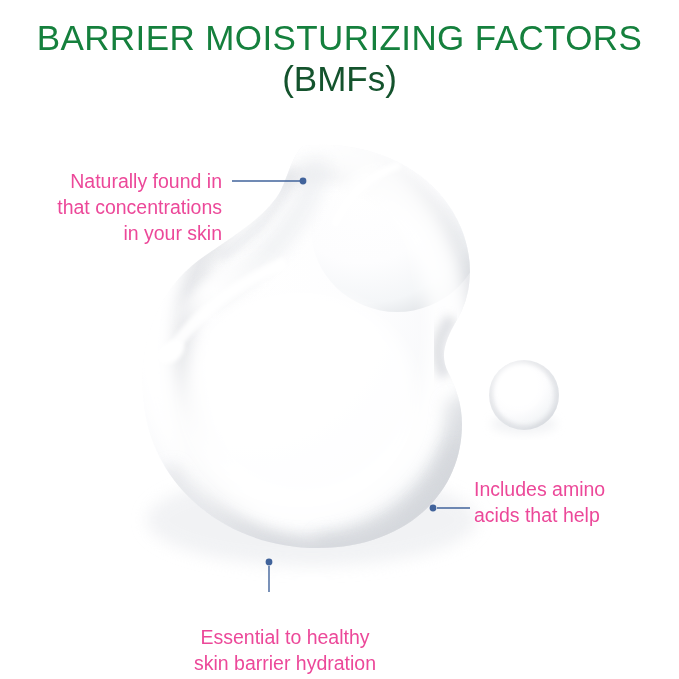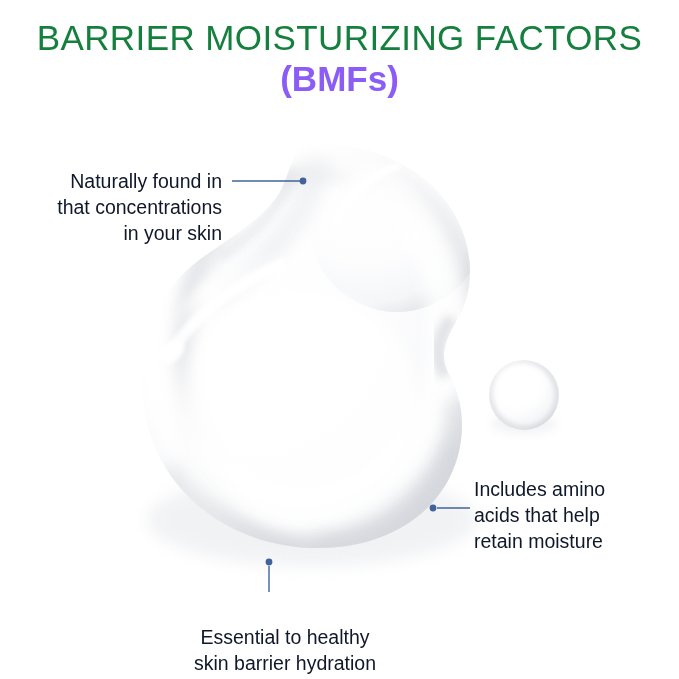--- a/index.html
+++ b/index.html
@@ -23,29 +23,29 @@
     line-height:40px;
     letter-spacing:0.4px;
     color:#15803d;
     font-weight:400;
     white-space:nowrap;
   }
   .title-line2{
     display:block;
     font-size:35px;
     line-height:41px;
-    color:#8b5cf6;
-    font-weight:700;
+    color:#14532d;
+    font-weight:400;
   }
 
   
   .art{position:absolute;left:0;top:0;width:679px;height:679px;}
 
   
-  .callout{position:absolute;color:#0f172a;font-size:19.5px;line-height:26px;}
+  .callout{position:absolute;color:#ec4899;font-size:19.5px;line-height:26px;}
   .callout .ln{display:block;white-space:nowrap;}
 
   #callout-natural{
     left:4px;top:168px;width:218px;text-align:right;
   }
   #callout-amino{
     left:474px;top:476px;width:200px;text-align:left;
   }
   #callout-essential{
     left:120px;top:624px;width:330px;text-align:center;
@@ -197,21 +197,20 @@
 
   <div class="callout" id="callout-natural">
     <span class="ln">Naturally found in</span>
     <span class="ln">that concentrations</span>
     <span class="ln">in your skin</span>
   </div>
 
   <div class="callout" id="callout-amino">
     <span class="ln">Includes amino</span>
     <span class="ln">acids that help</span>
-    <span class="ln">retain moisture</span>
   </div>
 
   <div class="callout" id="callout-essential">
     <span class="ln">Essential to healthy</span>
     <span class="ln">skin barrier hydration</span>
   </div>
 
 </div>
 
 </body></html>

